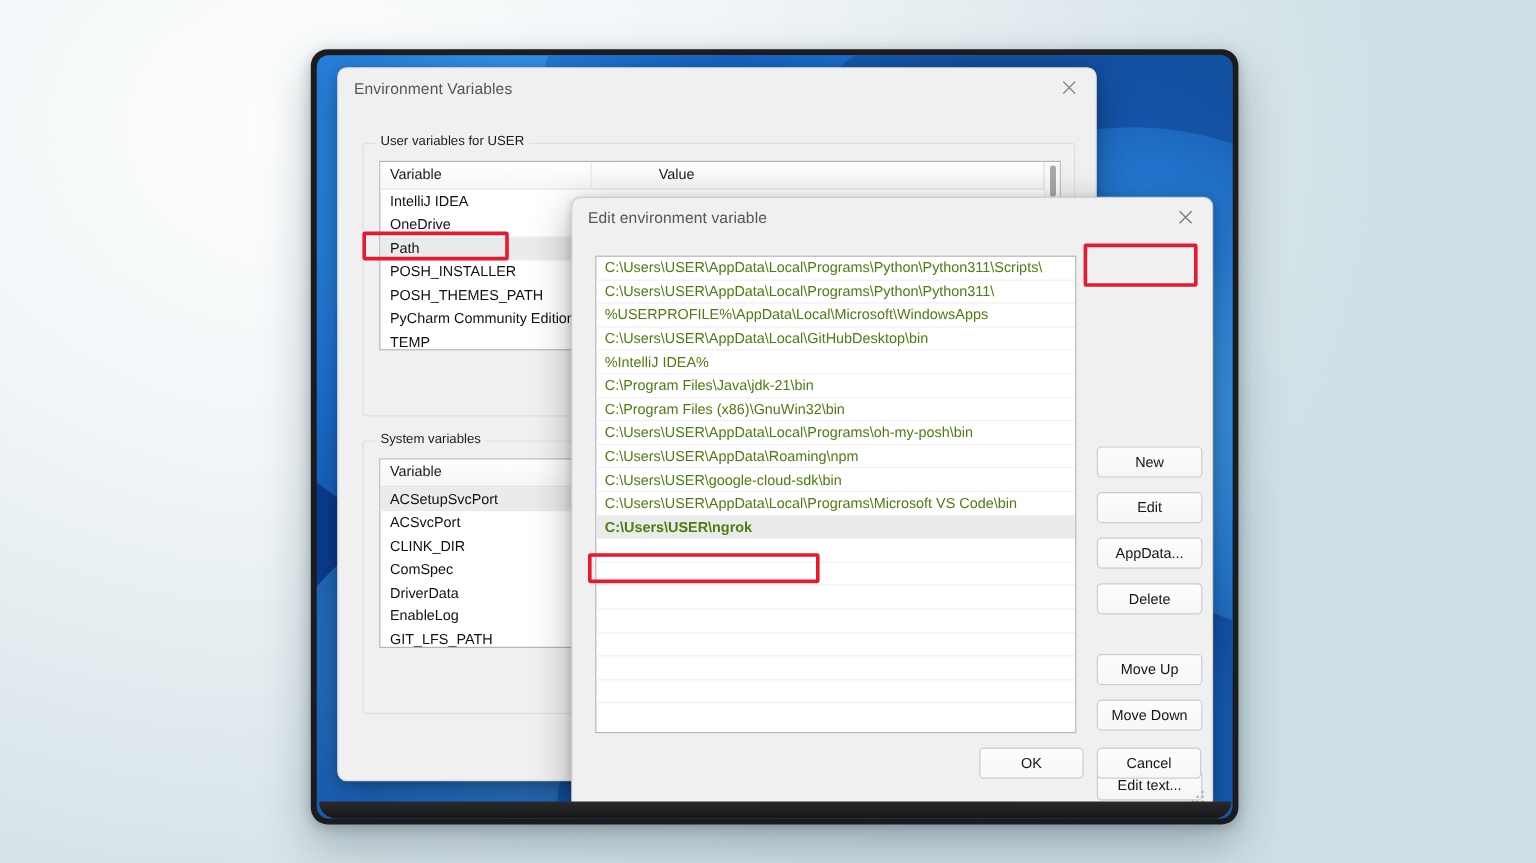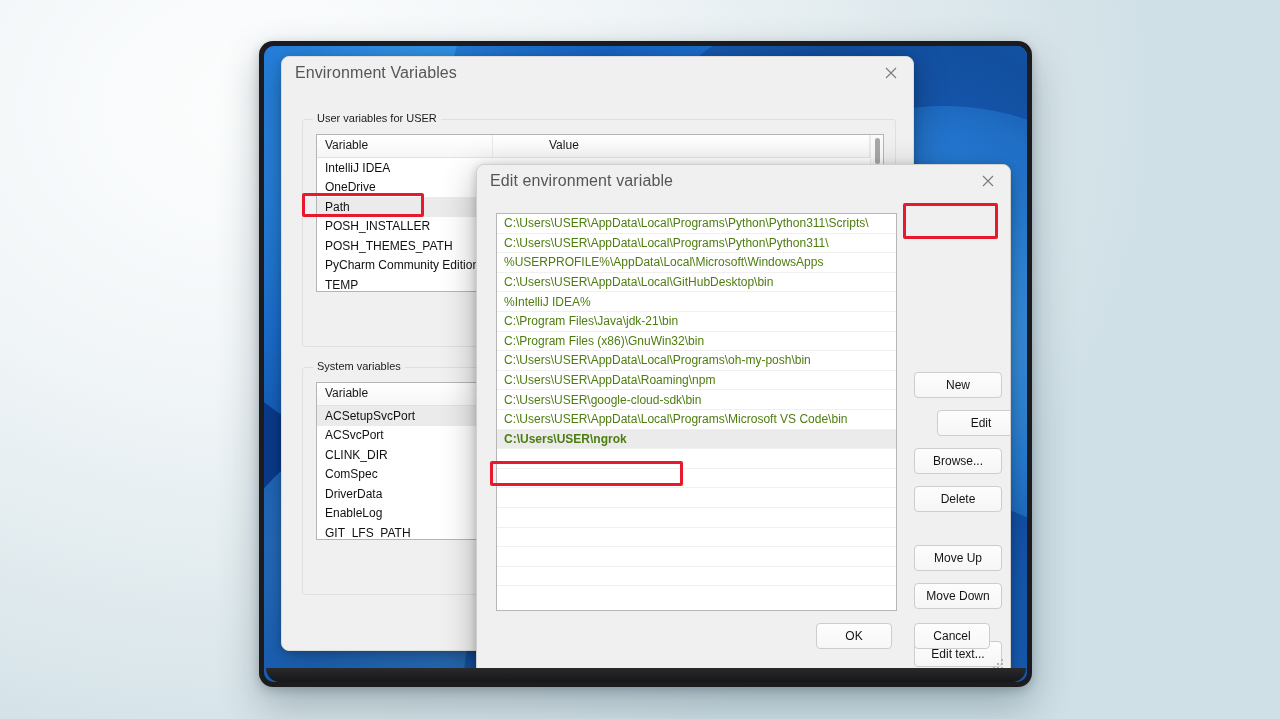--- a/index.html
+++ b/index.html
@@ -78,21 +78,21 @@
   }
   .dlg-title {
     height: 32px;
     display: flex;
     align-items: center;
     background: #f0f0f0;
     padding-left: 13px;
     border-radius: 8px 8px 0 0;
   }
   .dlg-title .caption {
-    font-size: 16px;
+    font-size: 13px;
     color: #565656;
     letter-spacing: .1px;
   }
   .dlg-close {
     position: absolute;
     top: 0;
     right: 0;
     width: 44px;
     height: 31px;
     display: flex;
@@ -231,21 +231,21 @@
     font-size: 12px;
     color: #141414;
     display: flex;
     align-items: center;
     justify-content: center;
     font-family: "Liberation Sans", sans-serif;
   }
 
   .footer-btn {
     position: absolute;
-    width: 76px;
+    width: 87px;
     height: 26px;
     bottom: 26px;
     background: linear-gradient(#fdfdfd, #f7f7f7);
     border: 1px solid #cdcdcd;
     border-radius: 4px;
     font-size: 12px;
     color: #141414;
     display: flex;
     align-items: center;
     justify-content: center;
@@ -417,22 +417,22 @@
           <div class="path-row empty">&nbsp;</div>
           <div class="path-row empty">&nbsp;</div>
           <div class="path-row empty">&nbsp;</div>
           <div class="path-row empty">&nbsp;</div>
           <div class="path-row empty">&nbsp;</div>
           <div class="path-row empty">&nbsp;</div>
           <div class="path-row empty">&nbsp;</div>
         </div>
 
       <div class="btn" style="left:437px; top:207px;">New</div>
-      <div class="btn" style="left:460px; top:245px;">Edit</div>
-      <div class="btn" style="left:437px; top:283px;">Browse...</div>
+      <div class="btn" style="left:437px; top:245px;">Edit</div>
+      <div class="btn" style="left:437px; top:283px;">AppData...</div>
       <div class="btn" style="left:437px; top:321px;">Delete</div>
       <div class="btn" style="left:437px; top:380px;">Move Up</div>
       <div class="btn" style="left:437px; top:418px;">Move Down</div>
       <div class="btn" style="left:437px; top:476px;">Edit text...</div>
 
       <div class="footer-btn" style="left:339px;">OK</div>
       <div class="footer-btn" style="left:437px;">Cancel</div>
 
       <div class="grip">
         <i style="left:8px;top:0;"></i>

